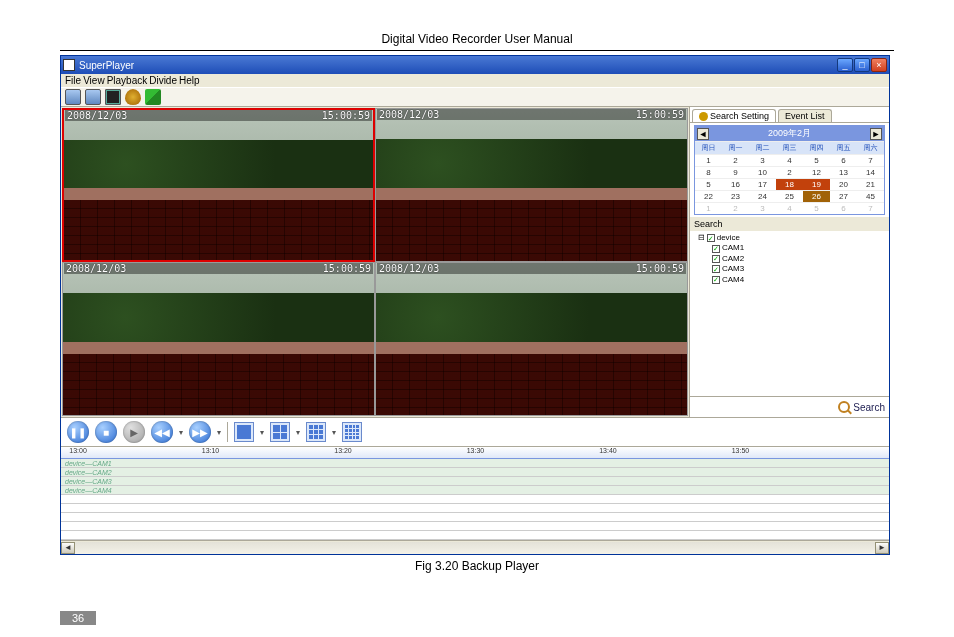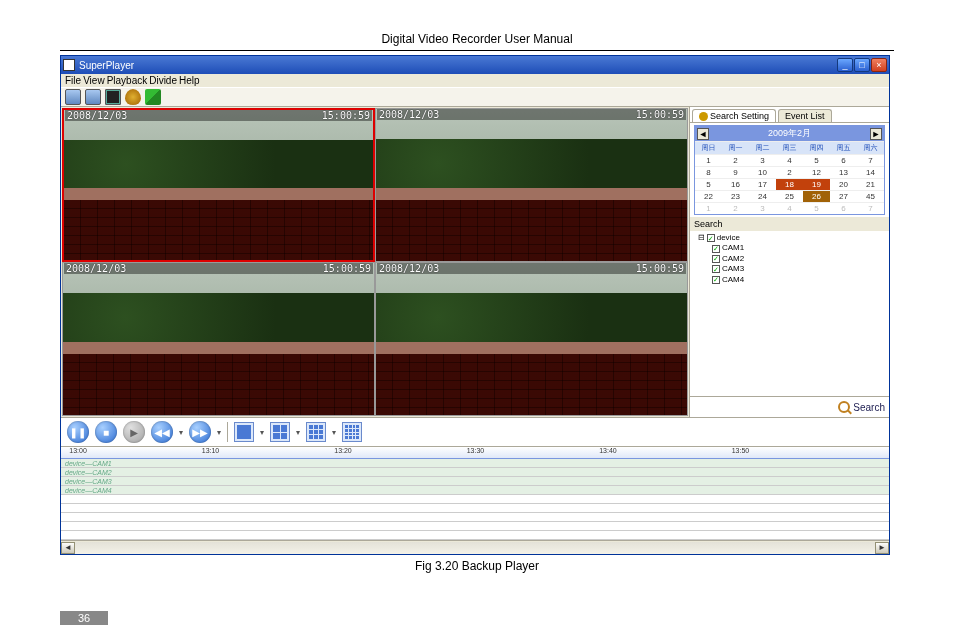--- a/index.html
+++ b/index.html
@@ -108,21 +108,21 @@
   .timeline-zone{background:#fff;border-top:1px solid #aca899;}
   .tl-ruler{height:12px;background:linear-gradient(to bottom,#fff,#e0e8f8);border-bottom:1px solid #7a96df;position:relative;font-size:7px;color:#333;}
   .tl-ruler span{position:absolute;top:0;}
   .tl-rows{}
   .tl-row{height:9px;border-bottom:1px solid #ccc;display:flex;align-items:center;font-size:7px;font-style:italic;color:#6a8;padding-left:4px;background:#e4f0e4;}
   .tl-row.empty{background:#fff;}
   .tl-scroll{height:14px;background:#ece9d8;border-top:1px solid #aca899;display:flex;align-items:center;}
   .scroll-arrow{width:14px;height:12px;background:linear-gradient(to bottom,#fdfdfb,#cecabb);border:1px solid #939074;display:flex;align-items:center;justify-content:center;font-size:8px;color:#333;}
   .scroll-track{flex:1;height:12px;background:linear-gradient(to bottom,#e4e2d8,#f4f2e8);}
   .caption{text-align:center;font-size:12px;margin-top:4px;}
-  .pagenum{position:absolute;bottom:12px;left:60px;background:#888;color:#fff;font-size:11px;padding:1px 18px;}
+  .pagenum{position:absolute;bottom:12px;left:60px;background:#888;color:#fff;font-size:11px;padding:1px 12px;}
 </style>
 </head>
 <body>
 
 <div class="doc-header">Digital Video Recorder User Manual</div>
 
 <div class="screenshot-wrap">
 <div class="window">
 
   <div class="titlebar">

